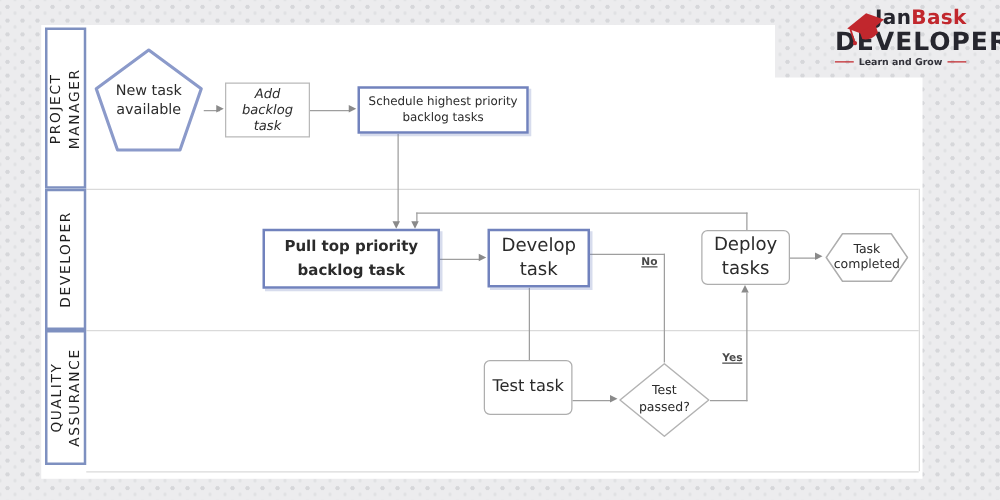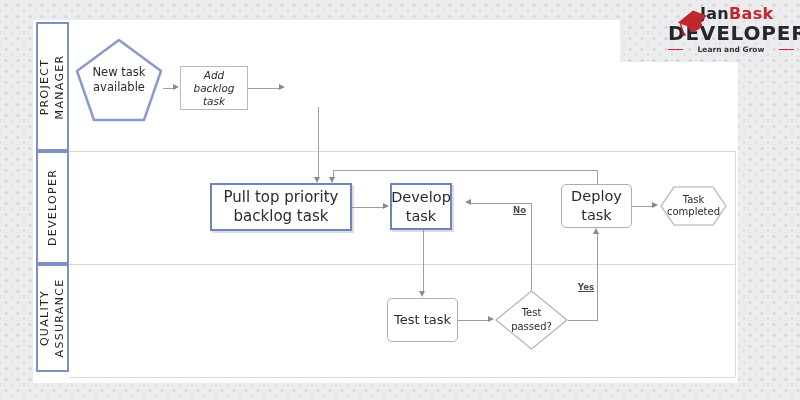--- a/index.html
+++ b/index.html
@@ -52,21 +52,21 @@
   .grays{border:1px solid #b9b9b9;font-style:italic;}
   .shape{position:absolute;}
   .shape-label{position:absolute;display:flex;align-items:center;justify-content:center;
     text-align:center;white-space:pre-line;color:#2b2b2b;}
   .edge-label{position:absolute;font-size:8.5px;font-weight:600;color:#4a4a4a;text-decoration:underline;}
   
   .logo{position:absolute;left:650px;top:5px;width:150px;color:#26262e;}
   .logo-row1{margin-left:50px;font-size:16px;font-weight:700;letter-spacing:.3px;line-height:18px;}
   .logo-row1 .red{color:#c1272d;text-align:center;}
   .logo-row2{margin-left:18px;font-size:20px;font-weight:800;letter-spacing:.8px;line-height:21px;}
-  .logo-row3{margin-left:18px;width:126px;display:flex;align-items:center;justify-content:space-between;gap:4px;margin-top:1px;}
+  .logo-row3{margin-left:18px;width:126px;display:flex;align-items:center;justify-content:flex-start;gap:4px;margin-top:1px;}
   .logo-row3 .dash{width:15px;height:1px;background:#c1272d;}
   .logo-row3 .tag{font-size:7.5px;font-weight:700;color:#33333b;white-space:nowrap;}
   .cap{position:absolute;left:26px;top:2px;transform:rotate(-10deg);}
 </style>
 </head>
 <body>
 
 <div id="stage">
   <div class="fade"></div>
 
@@ -128,31 +128,33 @@
   <svg class="shape" style="left:75px;top:38px;" width="88" height="84" viewBox="0 0 88 84">
     <polygon points="44,2 86,33 69,82 19,82 2,33" fill="#ffffff" stroke="#8b9aca" stroke-width="2.5" stroke-linejoin="round"></polygon>
   </svg>
   <div class="shape-label" style="left:82px;top:52px;width:74px;height:56px;font-size:11.5px;line-height:15px;">New task
 available</div>
 
   <div class="node grays" style="left:180px;top:66px;width:68px;height:44px;font-size:10.5px;line-height:13px;">Add
 backlog
 task</div>
 
+  <div class="node blue" style="left:286px;top:69px;width:137px;height:38px;font-size:9.5px;line-height:13px;">Schedule highest priority
+backlog tasks</div>
 
-  <div class="node blue" style="left:210px;top:183px;width:142px;height:48px;font-size:15px;line-height:19px;">Pull top priority
+  <div class="node blue" style="left:210px;top:183px;width:142px;height:48px;font-size:12px;line-height:19px;font-weight:bold;">Pull top priority
 backlog task</div>
 
-  <div class="node blue" style="left:390px;top:183px;width:62px;height:47px;font-size:14.5px;line-height:19px;">Develop
+  <div class="node blue" style="left:390px;top:183px;width:82px;height:47px;font-size:14.5px;line-height:19px;">Develop
 task</div>
 
   <div class="node grayr" style="left:561px;top:184px;width:71px;height:44px;font-size:14.5px;line-height:19px;">Deploy
-task</div>
+tasks</div>
 
-  <div class="node grayr" style="left:387px;top:298px;width:71px;height:44px;font-size:13px;line-height:16px;">Test task</div>
+  <div class="node grayr" style="left:387px;top:288px;width:71px;height:44px;font-size:13px;line-height:16px;">Test task</div>
 
   <svg class="shape" style="left:660px;top:186px;" width="67" height="40" viewBox="0 0 67 40">
     <polygon points="14,1 53,1 66,20 53,39 14,39 1,20" fill="#ffffff" stroke="#aeaeae" stroke-width="1.2" stroke-linejoin="round"></polygon>
   </svg>
   <div class="shape-label" style="left:666px;top:189px;width:55px;height:34px;font-size:10px;line-height:12.5px;">Task
 completed</div>
 
   <svg class="shape" style="left:495px;top:290px;" width="73" height="60" viewBox="0 0 73 60">
     <polygon points="36.5,1 72,30 36.5,59 1,30" fill="#ffffff" stroke="#b3b3b3" stroke-width="1.2" stroke-linejoin="round"></polygon>
   </svg>

